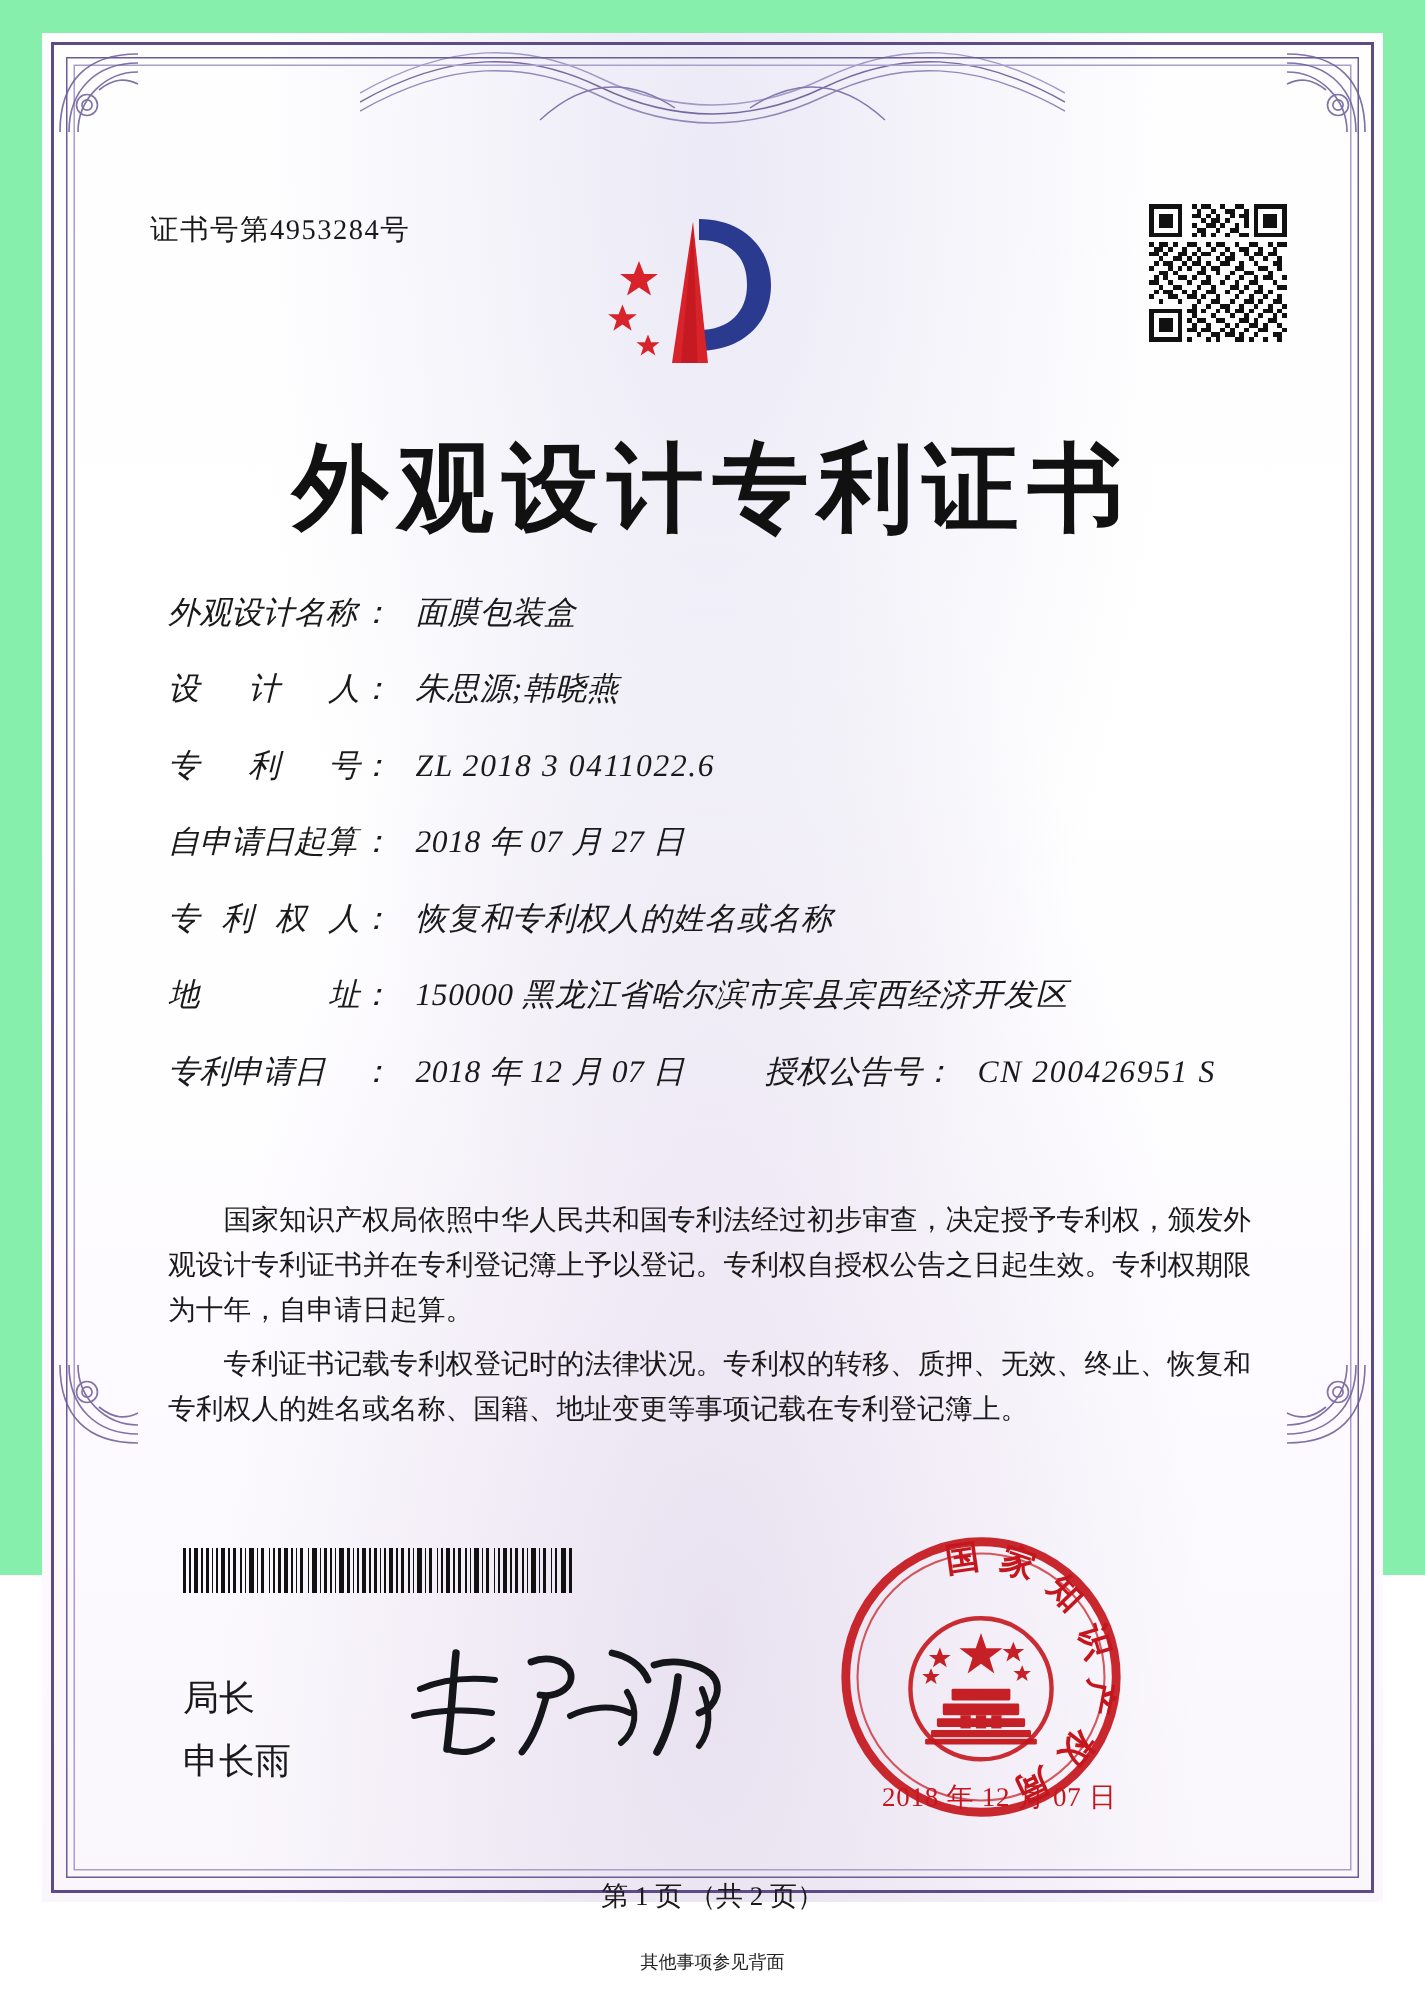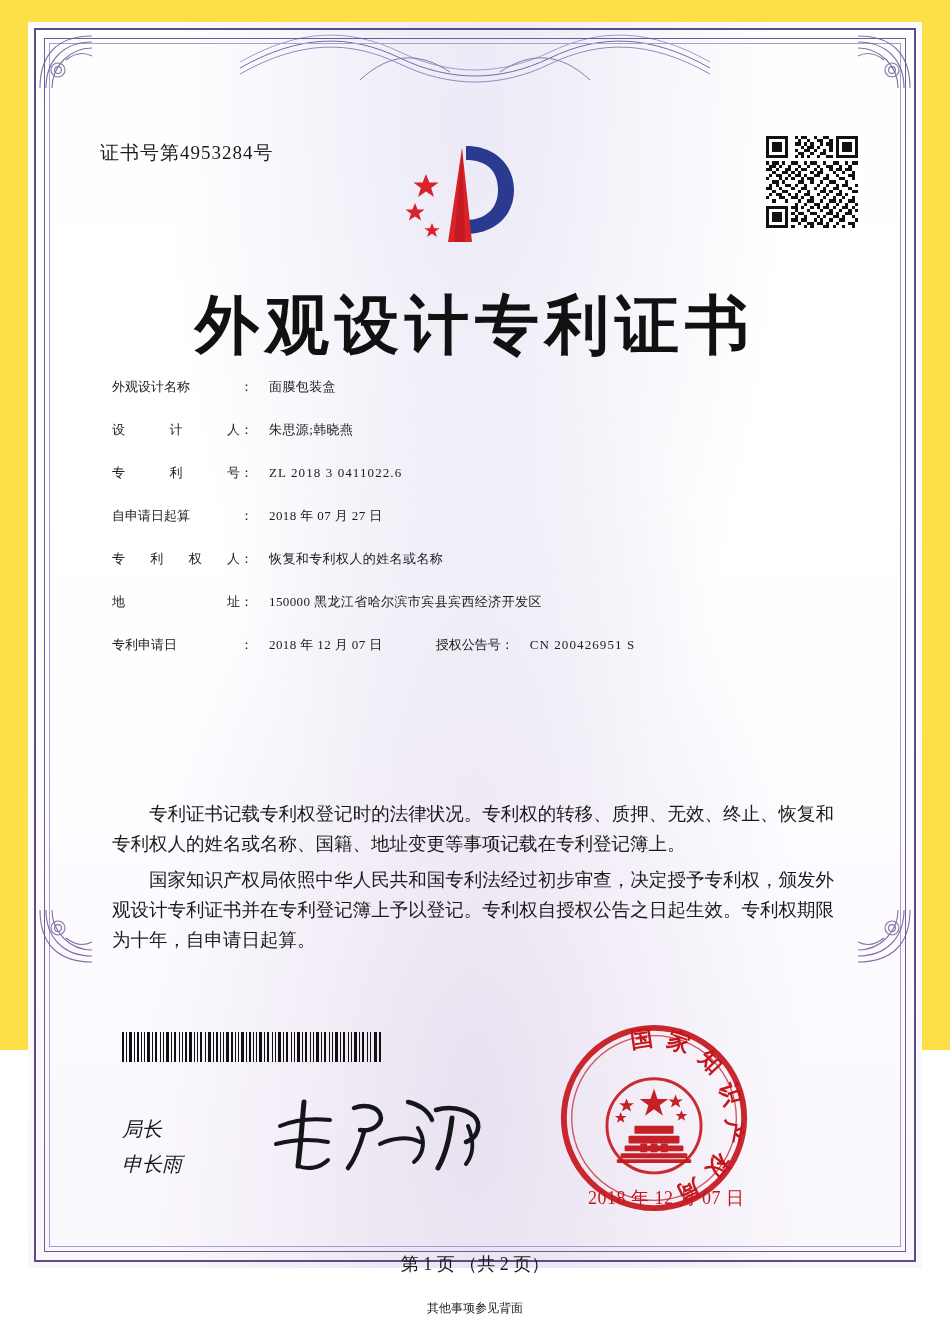--- a/index.html
+++ b/index.html
@@ -15,21 +15,21 @@
     position: relative;
     overflow: hidden;
   }
 
   
   .page {
     position: absolute;
     left: 0; top: 0;
     width: 950px;
     height: 1050px;
-    background: #fde047;
+    background: #86efac;
   }
 
   .cert-bg {
     position: absolute;
     left: 28px; top: 22px;
     width: 894px;
     height: 1246px;
     background:
       radial-gradient(ellipse at 50% 8%, rgba(190,185,225,0.30) 0%, rgba(255,255,255,0) 48%),
       radial-gradient(ellipse at 50% 86%, rgba(196,178,214,0.34) 0%, rgba(255,255,255,0) 52%),
@@ -111,24 +111,25 @@
     font-weight: bold;
     letter-spacing: 6px;
     font-family: "DejaVu Serif", "Liberation Serif", serif;
     color: #111;
   }
 
   
   .fields {
     position: absolute;
     left: 112px;
-    top: 380px;
+    top: 398px;
     width: 730px;
-    font-size: 13px;
+    font-size: 21px;
     line-height: 1.0;
+    font-style: italic;
   }
   .field-row {
     display: flex;
     align-items: baseline;
     margin-bottom: 30px;
     white-space: nowrap;
   }
   .f-label {
     display: inline-block;
     width: 128px;
@@ -177,23 +178,22 @@
     top: 1032px;
     width: 260px;
     height: 30px;
   }
 
   
   .sig-block {
     position: absolute;
     left: 122px;
     top: 1112px;
-    font-size: 20px;
+    font-size: 24px;
     line-height: 1.75;
-    font-style: italic;
   }
   .signature {
     position: absolute;
     left: 268px;
     top: 1092px;
     width: 230px;
     height: 86px;
   }
 
   
@@ -581,22 +581,22 @@
       <span class="f-colon">：</span>
       <span class="f-value">2018 年 12 月 07 日</span>
       <span class="second-label">授权公告号</span>
       <span class="f-colon">：</span>
       <span class="f-value mono-ish">CN 200426951 S</span>
     </div>
 
   </div>
 
   <div class="paragraphs">
+    <p>国家知识产权局依照中华人民共和国专利法经过初步审查，决定授予专利权，颁发外观设计专利证书并在专利登记簿上予以登记。专利权自授权公告之日起生效。专利权期限为十年，自申请日起算。</p>
     <p>专利证书记载专利权登记时的法律状况。专利权的转移、质押、无效、终止、恢复和专利权人的姓名或名称、国籍、地址变更等事项记载在专利登记簿上。</p>
-    <p>国家知识产权局依照中华人民共和国专利法经过初步审查，决定授予专利权，颁发外观设计专利证书并在专利登记簿上予以登记。专利权自授权公告之日起生效。专利权期限为十年，自申请日起算。</p>
   </div>
 
   <svg class="barcode" viewBox="0 0 260 30" shape-rendering="crispEdges">
     <g fill="#111">
       <rect x="0" y="0" width="2" height="30"></rect>
         <rect x="4" y="0" width="1" height="30"></rect>
       <rect x="7" y="0" width="3" height="30"></rect>
         <rect x="12" y="0" width="1" height="30"></rect>
       <rect x="15" y="0" width="2" height="30"></rect>
         <rect x="19" y="0" width="1" height="30"></rect>

